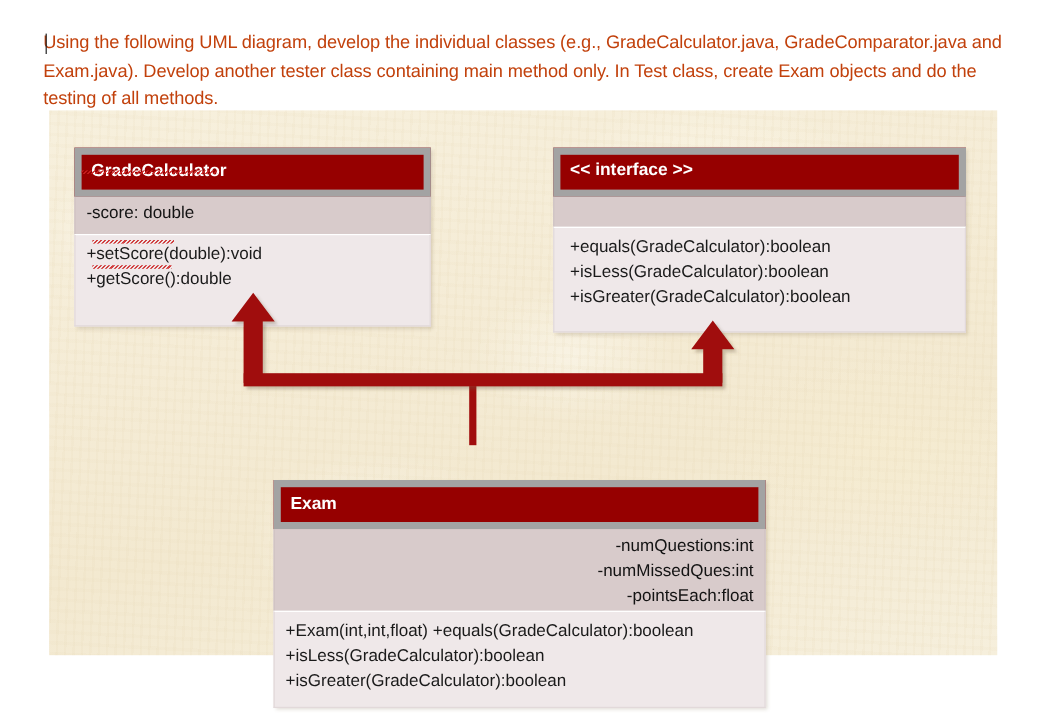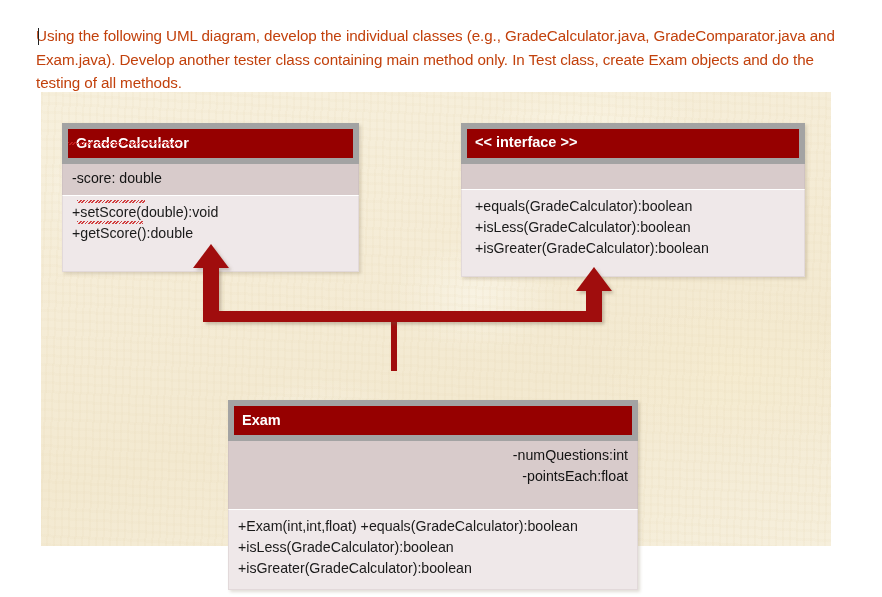--- a/index.html
+++ b/index.html
@@ -162,20 +162,21 @@
     <div class="uml-row">+isGreater(GradeCalculator):boolean</div>
   </div>
 </div>
 
 <div class="uml-box" style="left:228px; top:368px; width:410px;margin-top:32px;">
   <div class="uml-header">
     <span class="hdr-line">Exam</span>
   </div>
   <div class="uml-attrs" style="height:68px;text-align:right;">
     <div class="uml-row">-numQuestions:int</div>
+    <div class="uml-row">-numMissedQues:int</div>
     <div class="uml-row">-pointsEach:float</div>
   </div>
   <div class="uml-methods" style="height:81px;">
     <div class="uml-row">+Exam(int,int,float) +equals(GradeCalculator):boolean</div>
     <div class="uml-row">+isLess(GradeCalculator):boolean</div>
     <div class="uml-row">+isGreater(GradeCalculator):boolean</div>
   </div>
 </div>
 
 <svg id="arrow-layer" viewBox="0 0 882 597">

